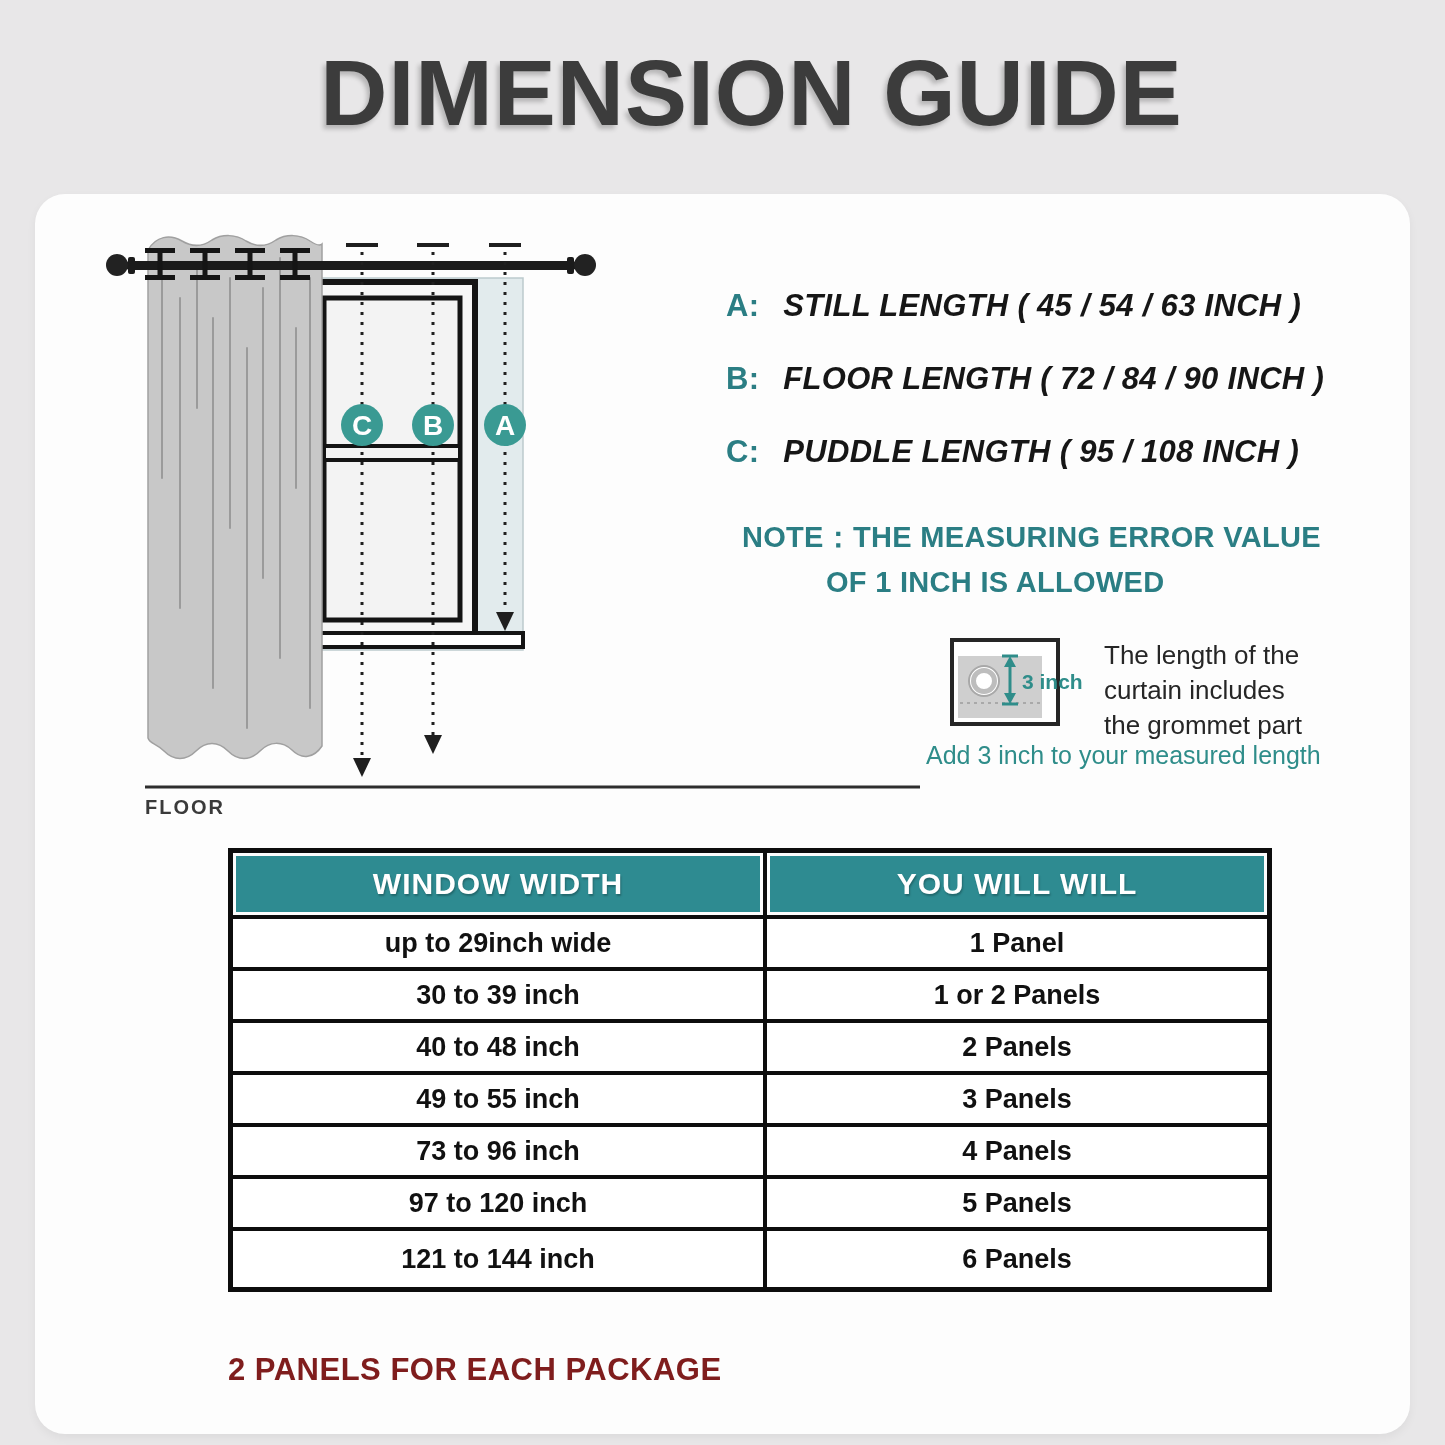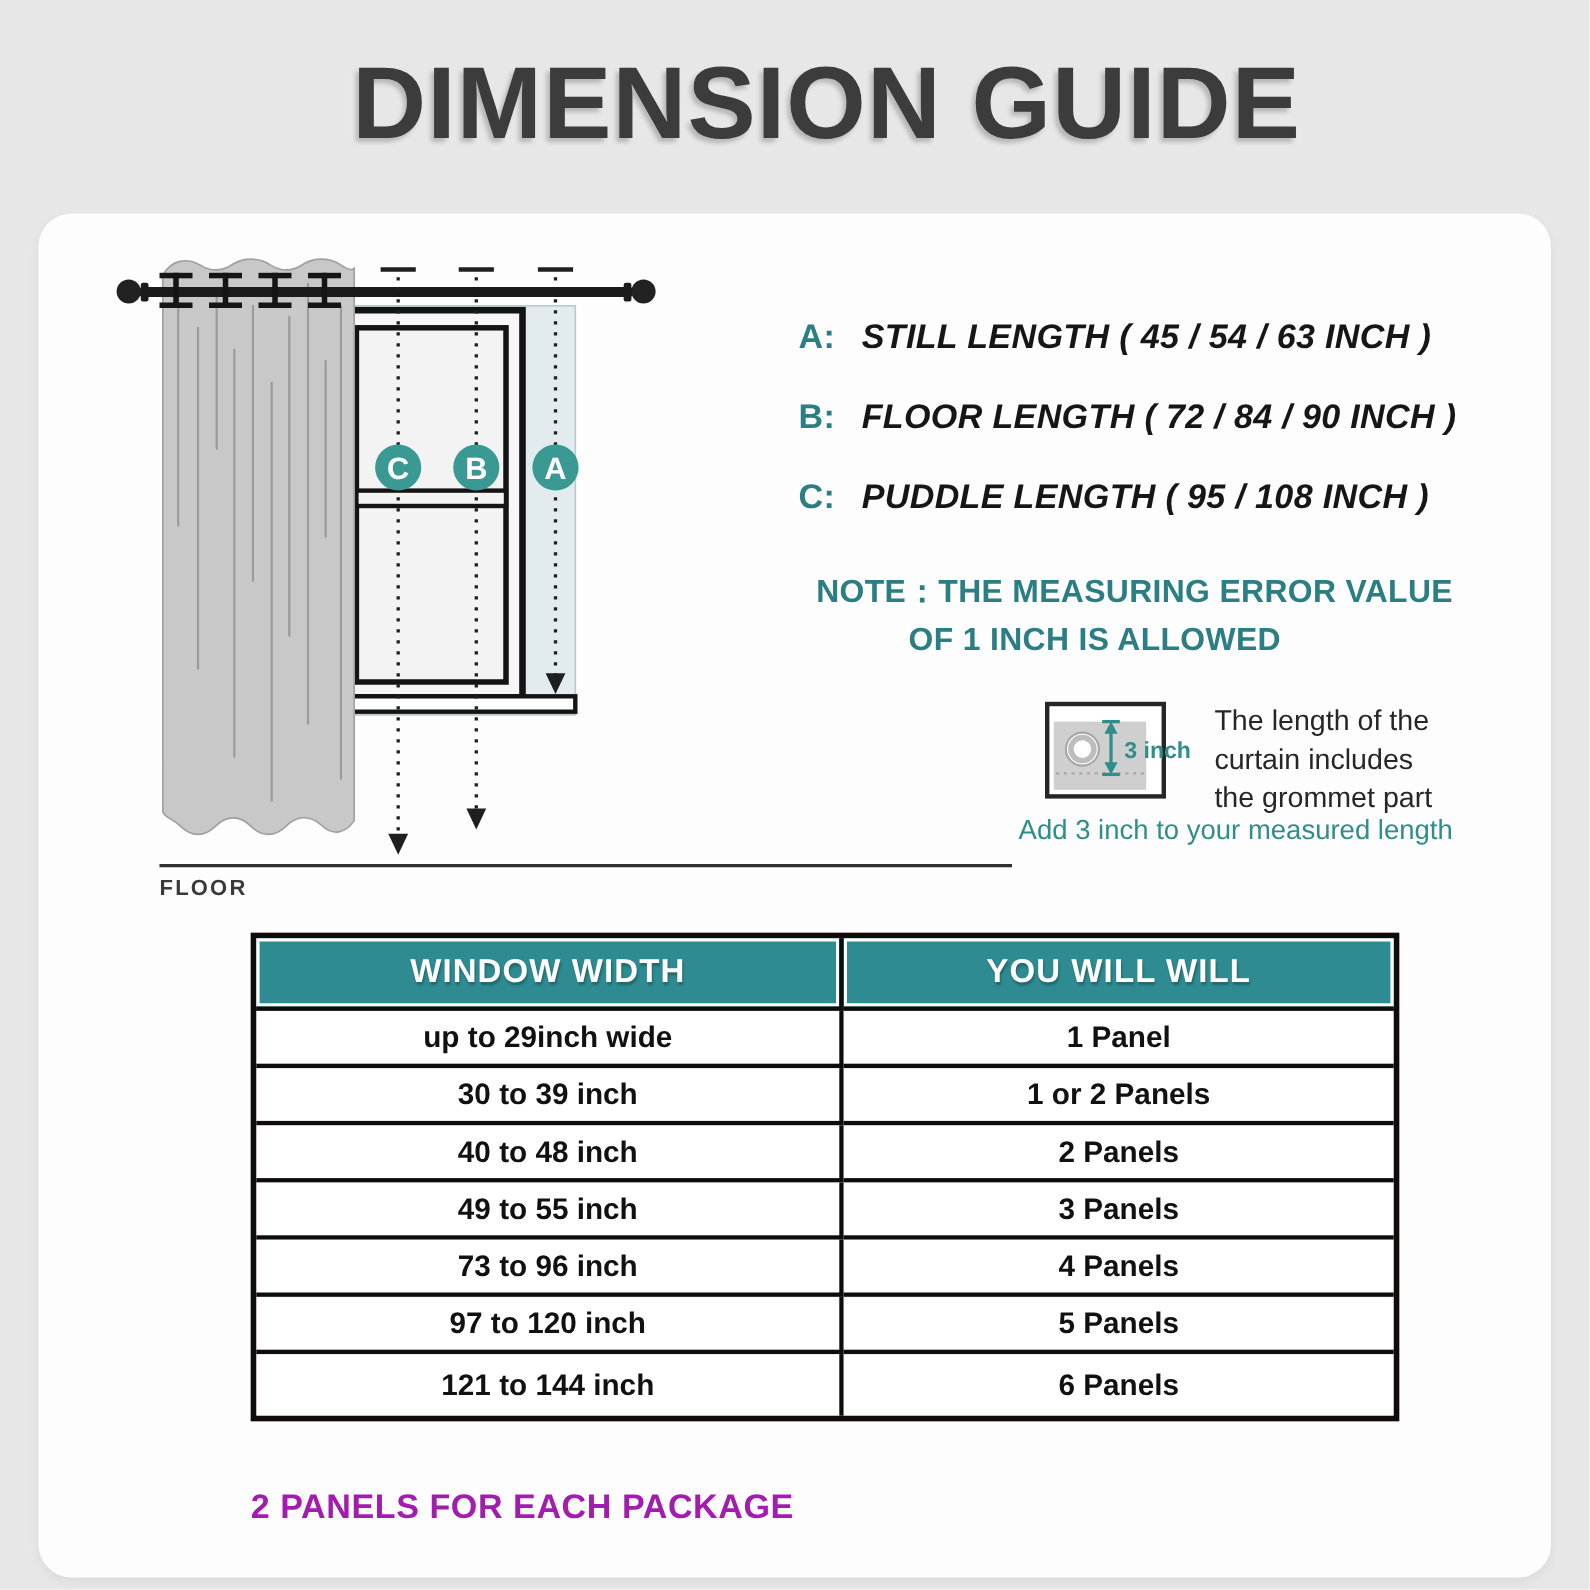--- a/index.html
+++ b/index.html
@@ -38,41 +38,41 @@
     position:absolute;left:1104px;top:638px;
     font-size:26px;line-height:35px;font-weight:500;color:#262626;
     white-space:nowrap;
   }
   .add-note{
     position:absolute;left:926px;top:741px;
     font-size:25px;font-weight:500;color:#2f8d8a;white-space:nowrap;
   }
   .size-table{
     position:absolute;left:228px;top:848px;width:1044px;
-    border:5px solid #0d0d0d;background:#7f1d1d;box-sizing:border-box;
+    border:5px solid #0d0d0d;background:#0c4a6e;box-sizing:border-box;
   }
   .t-row{display:grid;grid-template-columns:534px 1fr;}
   .t-cell{
     display:flex;align-items:center;justify-content:center;
     box-sizing:border-box;height:52px;
     border-bottom:4px solid #0d0d0d;
     font-size:27px;font-weight:600;color:#111;
     background:#ffffff;
   }
   .t-cell.c1{border-right:4px solid #0d0d0d;}
   .t-row.head .t-cell{
     height:66px;background:#2e8b91;color:#ffffff;
     font-size:30px;font-weight:700;letter-spacing:1px;
     box-shadow:inset 0 0 0 3px #fdfdfd;
     text-shadow:1px 2px 2px rgba(0,0,0,0.25);
   }
   .t-row.last .t-cell{height:56px;border-bottom:none;}
   .footer{
     position:absolute;left:228px;top:1352px;
-    font-size:31px;font-weight:700;color:#a21caf;letter-spacing:0.5px;
+    font-size:31px;font-weight:700;color:#7f1d1d;letter-spacing:0.5px;
     white-space:nowrap;
   }
 </style>
 </head>
 <body>
 
 <div class="page">
 
   <div class="title">DIMENSION GUIDE</div>
 

